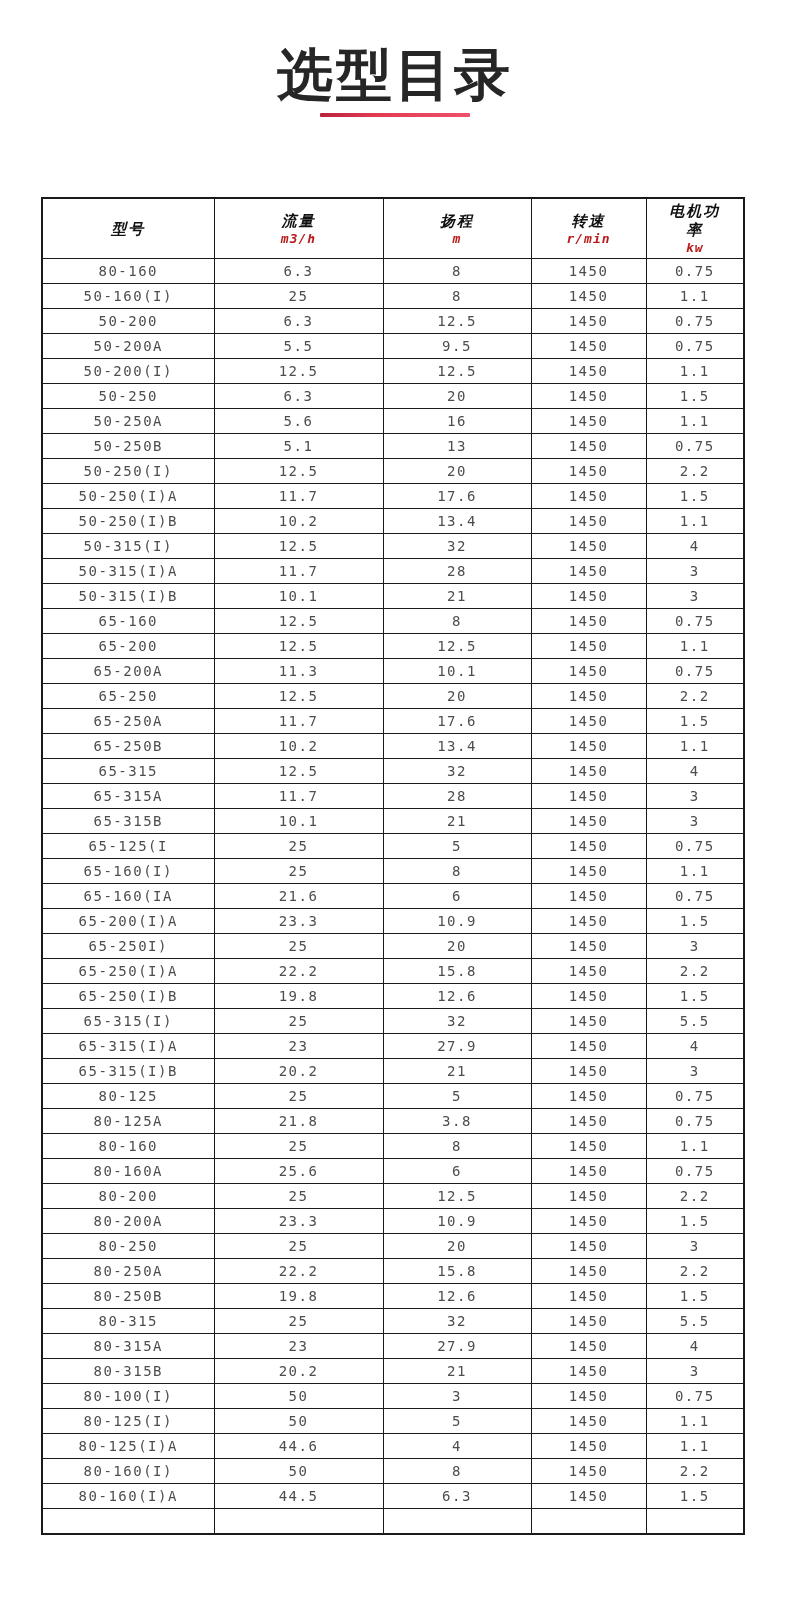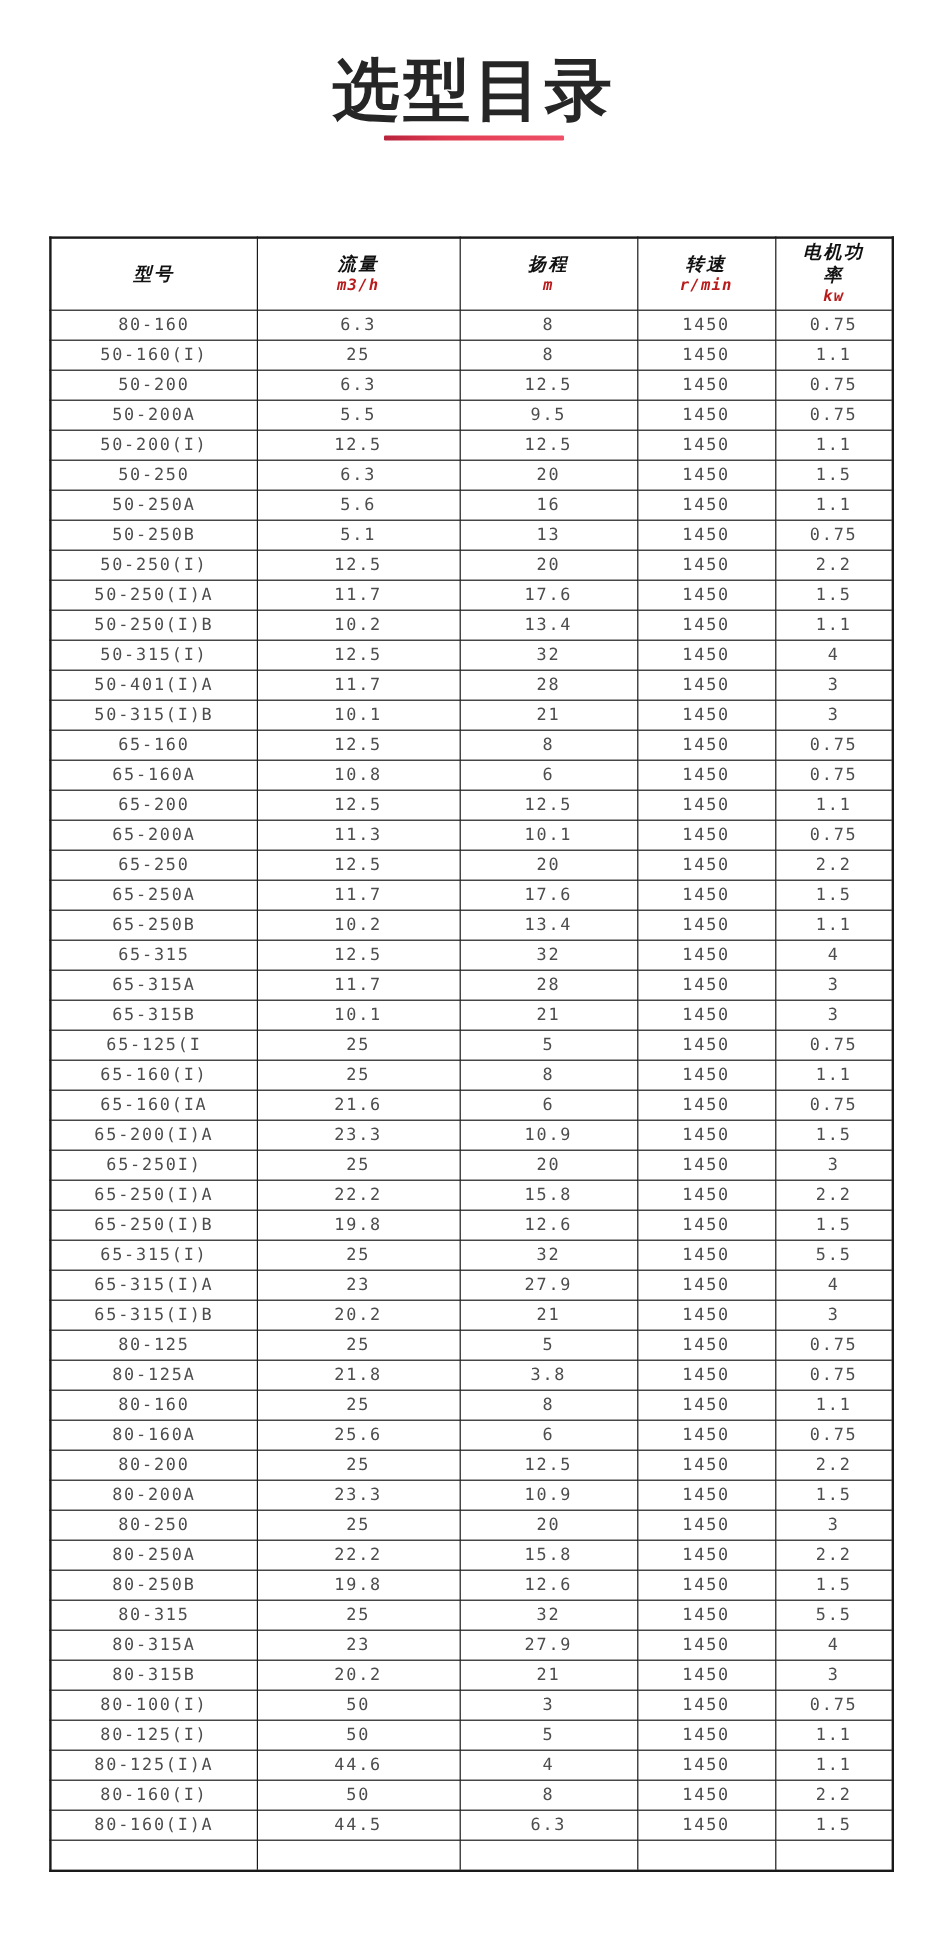--- a/index.html
+++ b/index.html
@@ -181,44 +181,37 @@
         <td>1.1</td>
       </tr>
       <tr>
         <td>50-315(I)</td>
         <td>12.5</td>
         <td>32</td>
         <td>1450</td>
         <td>4</td>
       </tr>
       <tr>
-        <td>50-401(I)A</td>
+        <td>50-315(I)A</td>
         <td>11.7</td>
         <td>28</td>
         <td>1450</td>
         <td>3</td>
       </tr>
       <tr>
         <td>50-315(I)B</td>
         <td>10.1</td>
         <td>21</td>
         <td>1450</td>
         <td>3</td>
       </tr>
       <tr>
         <td>65-160</td>
         <td>12.5</td>
         <td>8</td>
-        <td>1450</td>
-        <td>0.75</td>
-      </tr>
-      <tr>
-        <td>65-160A</td>
-        <td>10.8</td>
-        <td>6</td>
         <td>1450</td>
         <td>0.75</td>
       </tr>
       <tr>
         <td>65-200</td>
         <td>12.5</td>
         <td>12.5</td>
         <td>1450</td>
         <td>1.1</td>
       </tr>

